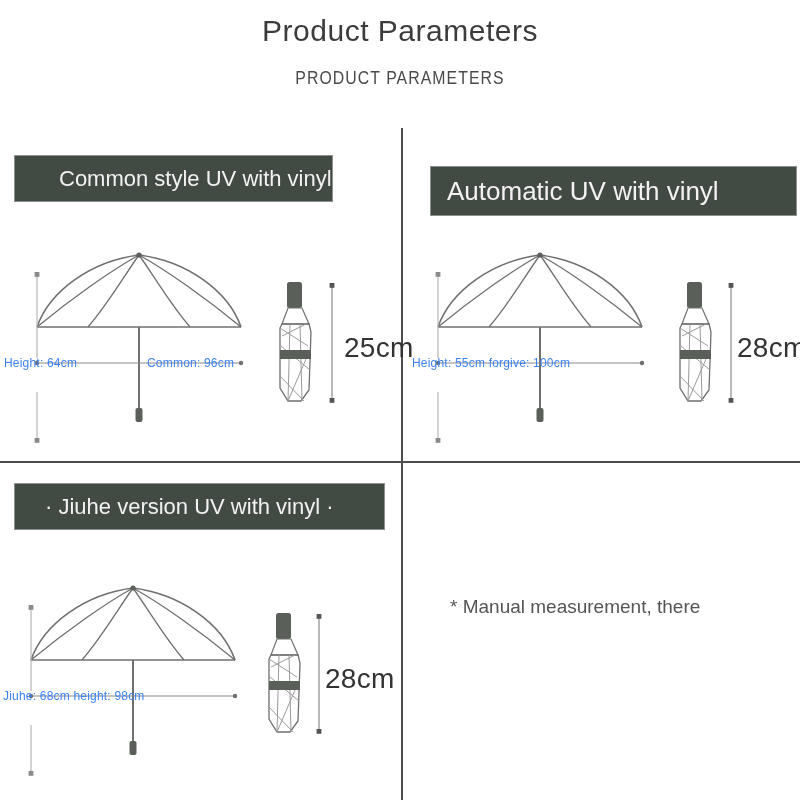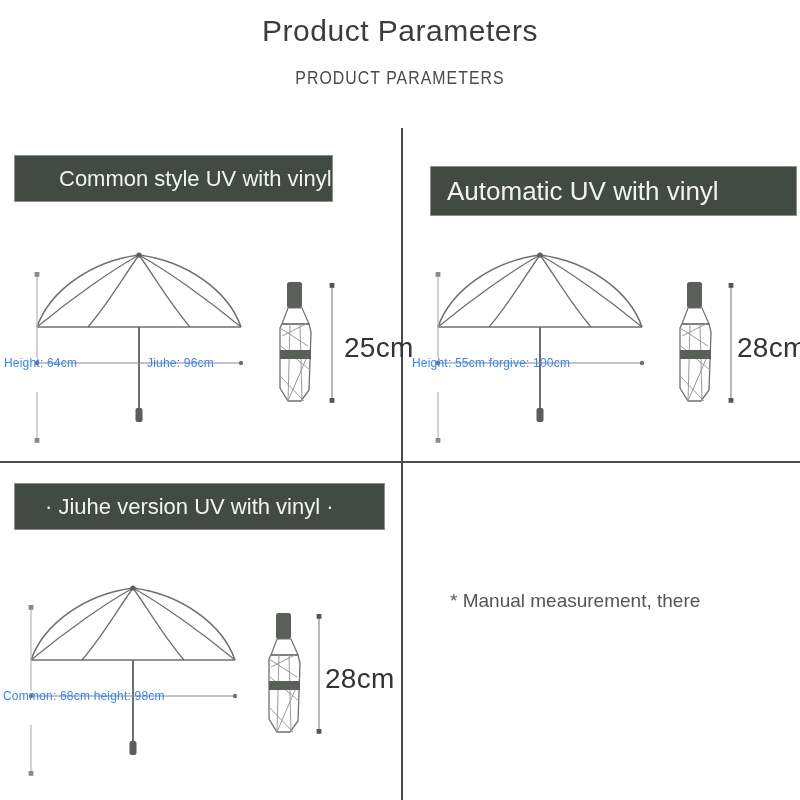--- a/index.html
+++ b/index.html
@@ -131,21 +131,21 @@
     font-size: 28px;
     color: #333333;
     white-space: nowrap;
     letter-spacing: 0.3px;
   }
 
   
   .note {
     position: absolute;
     left: 47px;
-    top: 121px;
+    top: 127px;
     width: 320px;
     font-size: 19px;
     line-height: 34px;
     color: #555555;
   }
   .note-line { display: block; white-space: nowrap; }
 </style>
 </head>
 <body>
 
@@ -186,21 +186,21 @@
     </svg>
 
     <svg class="dim-block" style="left:30px; top:140px;" width="14" height="175" viewBox="0 0 14 175">
       <line x1="7" y1="4" x2="7" y2="88" stroke="#b6b6b6" stroke-width="1.2"></line>
       <line x1="7" y1="122" x2="7" y2="171" stroke="#b6b6b6" stroke-width="1.2"></line>
       <rect x="4.6" y="2" width="4.8" height="4.8" fill="#8a8a8a"></rect>
       <rect x="4.6" y="168" width="4.8" height="4.8" fill="#8a8a8a"></rect>
     </svg>
 
     <div class="dim-label" style="left:4px; top:226px;">Height: 64cm</div>
-    <div class="dim-label" style="left:147px; top:226px;">Jiuhe: 96cm</div>
+    <div class="dim-label" style="left:147px; top:226px;">Common: 96cm</div>
 
     <svg class="umbrella-folded" style="left:268px; top:150px;" width="56" height="125" viewBox="0 0 56 125">
 
       <rect x="19" y="2" width="15" height="26" rx="2.5" fill="#5a5f5a"></rect>
 
       <path d="M 14 44 L 20 28 L 34 28 L 41 44 Z" fill="none" stroke="#6f6f6f" stroke-width="1.2"></path>
 
       <path d="M 12 48 L 14 44 L 41 44 L 43 52 L 41 110 L 33 121 L 20 121 L 12 108 Z" fill="none" stroke="#6f6f6f" stroke-width="1.3"></path>
 
       <path d="M 12 48 L 40 66" fill="none" stroke="#9a9a9a" stroke-width="1"></path>
@@ -297,21 +297,21 @@
       <circle cx="221" cy="123" r="2.2" fill="#6f6f6f"></circle>
     </svg>
 
     <svg class="dim-block" style="left:24px; top:140px;" width="14" height="175" viewBox="0 0 14 175">
       <line x1="7" y1="4" x2="7" y2="88" stroke="#b6b6b6" stroke-width="1.2"></line>
       <line x1="7" y1="122" x2="7" y2="171" stroke="#b6b6b6" stroke-width="1.2"></line>
       <rect x="4.6" y="2" width="4.8" height="4.8" fill="#8a8a8a"></rect>
       <rect x="4.6" y="168" width="4.8" height="4.8" fill="#8a8a8a"></rect>
     </svg>
 
-    <div class="dim-label" style="left:3px; top:226px;">Common: 68cm height: 98cm</div>
+    <div class="dim-label" style="left:3px; top:226px;">Jiuhe: 68cm height: 98cm</div>
 
     <svg class="umbrella-folded" style="left:257px; top:148px;" width="56" height="125" viewBox="0 0 56 125">
       <rect x="19" y="2" width="15" height="26" rx="2.5" fill="#5a5f5a"></rect>
       <path d="M 14 44 L 20 28 L 34 28 L 41 44 Z" fill="none" stroke="#6f6f6f" stroke-width="1.2"></path>
       <path d="M 12 48 L 14 44 L 41 44 L 43 52 L 41 110 L 33 121 L 20 121 L 12 108 Z" fill="none" stroke="#6f6f6f" stroke-width="1.3"></path>
       <path d="M 12 48 L 40 66" fill="none" stroke="#9a9a9a" stroke-width="1"></path>
       <path d="M 14 56 L 38 44" fill="none" stroke="#9a9a9a" stroke-width="1"></path>
       <path d="M 13 66 L 42 90" fill="none" stroke="#9a9a9a" stroke-width="1"></path>
       <path d="M 20 121 L 41 72" fill="none" stroke="#9a9a9a" stroke-width="1"></path>
       <path d="M 12 96 L 36 121" fill="none" stroke="#9a9a9a" stroke-width="1"></path>

